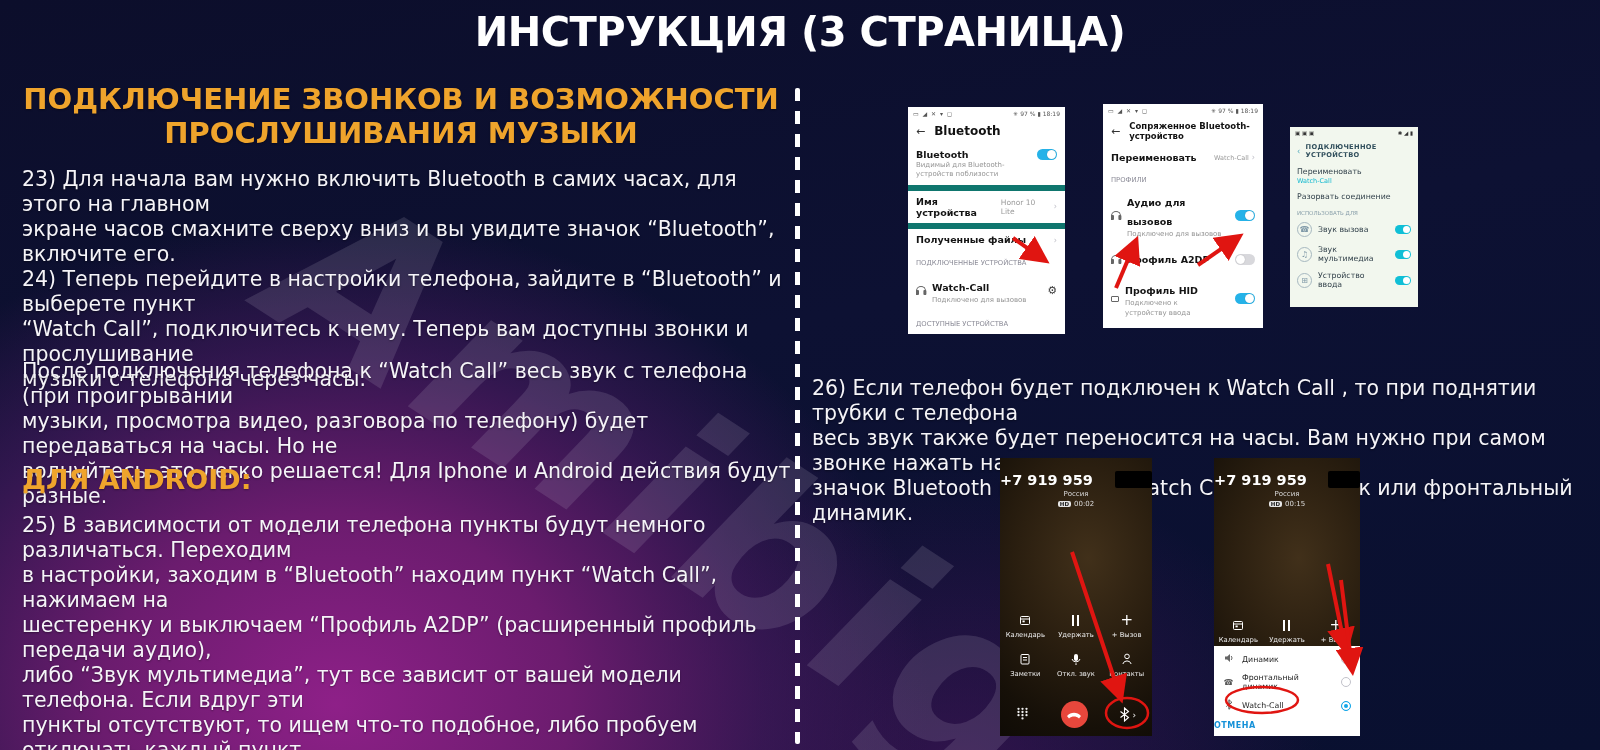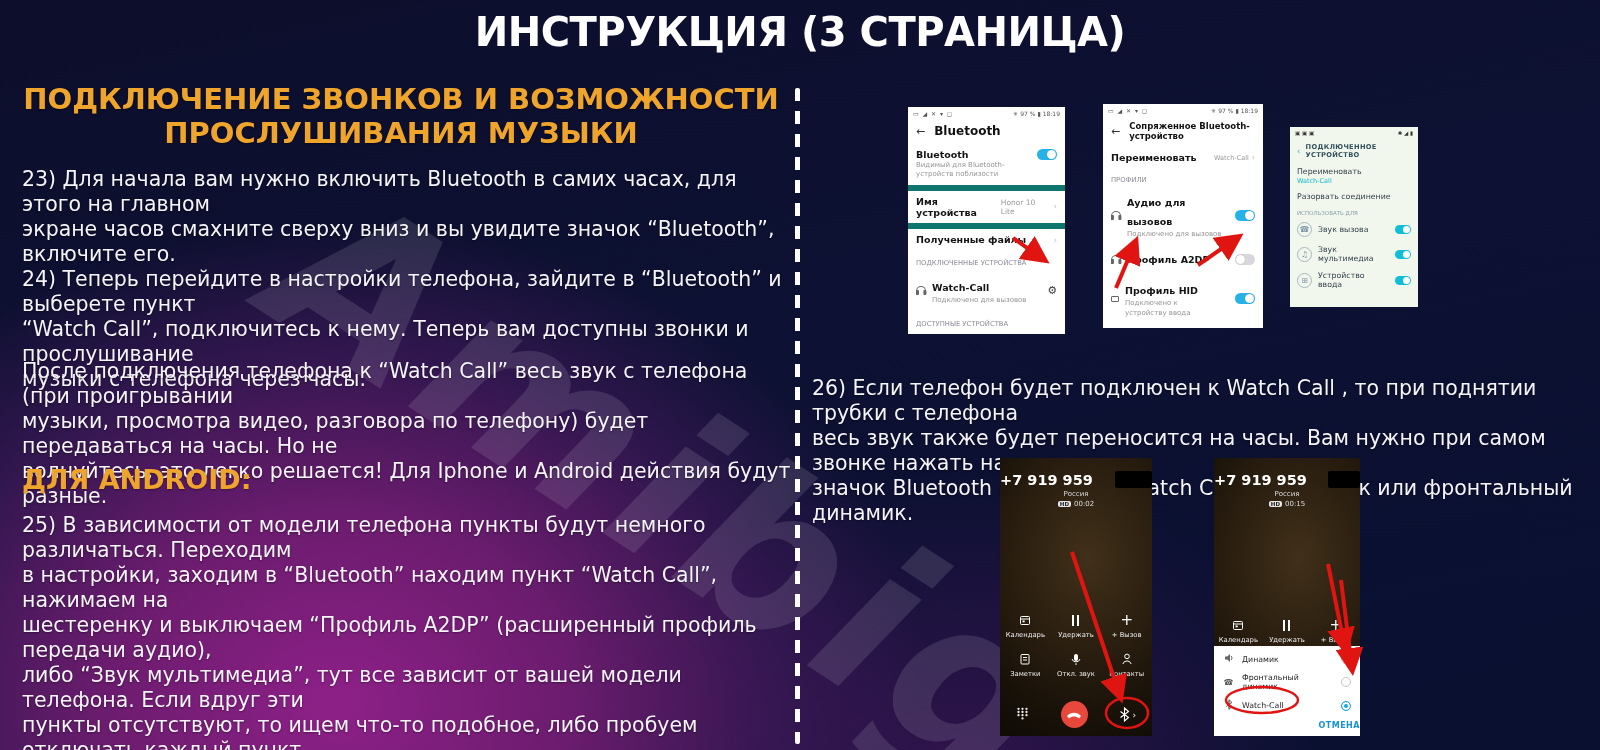--- a/index.html
+++ b/index.html
@@ -93,21 +93,21 @@
   .cbot { position:absolute; left:0; right:0; bottom:8px; display:flex; justify-content:space-around; align-items:center; }
   .hang { width:27px; height:27px; border-radius:50%; background:#e8473c; display:flex; align-items:center; justify-content:center; }
   .btbtn { display:flex; align-items:center; gap:2px; color:#fff; font-size:9px; }
 
   .sheet { position:absolute; left:0; right:0; bottom:0; background:#fff; padding:3px 0 6px; }
   .srow { display:flex; align-items:center; gap:8px; padding:4px 9px; min-height:19px; }
   .sic { width:11px; text-align:center; color:#555; font-size:8px; flex:none; }
   .slab { font-size:7.8px; color:#222; }
   .radio { margin-left:auto; width:10px; height:10px; border:1.5px solid #c2c2ca; border-radius:50%; flex:none; }
   .radio.sel { border-color:#13a6e8; background:#13a6e8; box-shadow:inset 0 0 0 2px #fff; }
-  .cancel { text-align:right; color:#1591d8; font-weight:bold; font-size:8px; padding-top:5px; letter-spacing:0.5px; }
+  .cancel { text-align:left; color:#1591d8; font-weight:bold; font-size:8px; padding-top:5px; letter-spacing:0.5px; }
 
   .overlay { position:absolute; left:0; top:0; z-index:3; pointer-events:none; }
 </style>
 </head>
 <body>
 
 <div class="canvas">
 
   <div class="watermark">Amibig</div>
 

